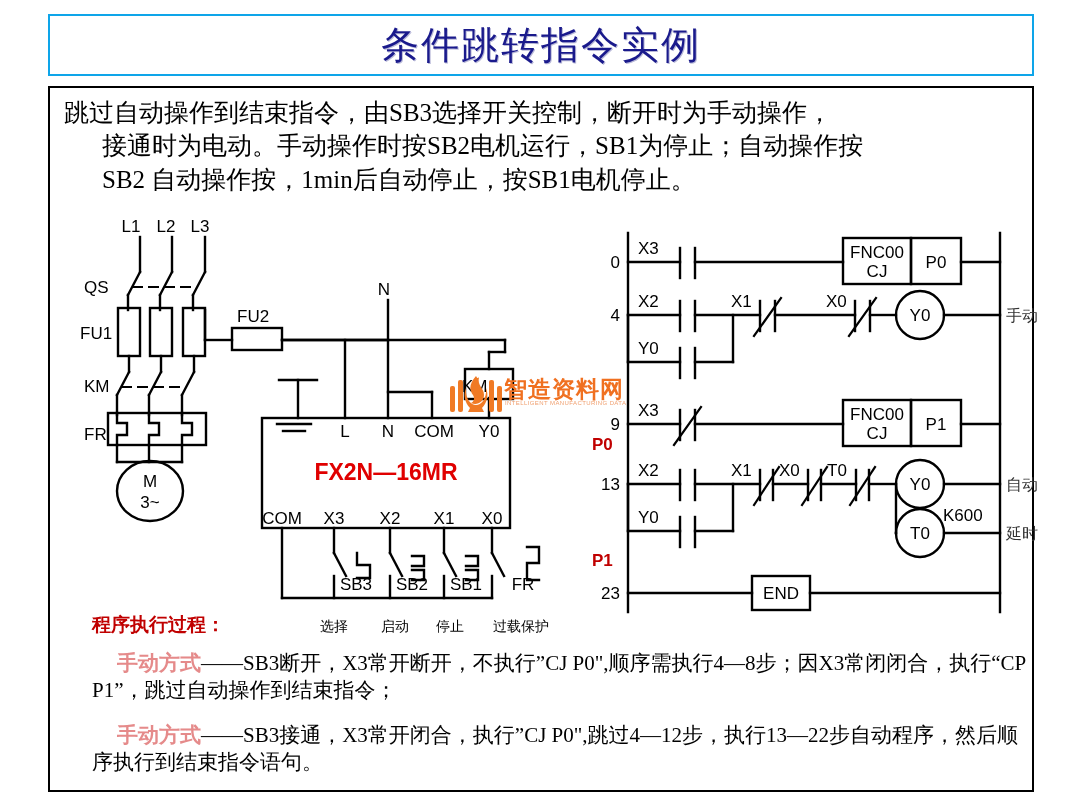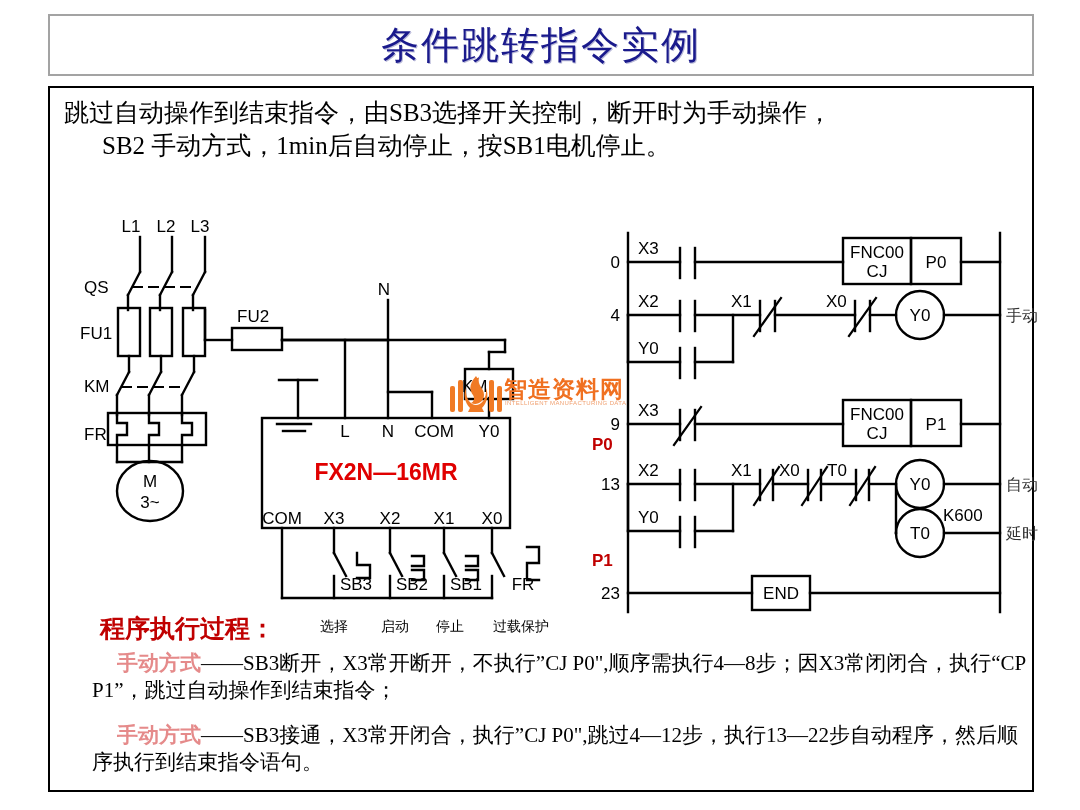--- a/index.html
+++ b/index.html
@@ -1,36 +1,36 @@
 <!DOCTYPE html>
 <html><head>
 <meta charset="utf-8">
 <style>
   html,body{margin:0;padding:0;background:#ffffff;}
   body{width:1080px;height:810px;font-family:"Liberation Sans","DejaVu Sans",sans-serif;overflow:hidden;}
   #page{position:relative;width:1080px;height:810px;background:#fff;}
 
-  .title-box{position:absolute;left:48px;top:14px;width:986px;height:62px;border:2px solid #a3a3a3;box-sizing:border-box;
+  .title-box{position:absolute;left:48px;top:14px;width:986px;height:62px;border:2px solid #0ea5e9;box-sizing:border-box;
     display:flex;align-items:center;justify-content:center;}
   .title-text{font-family:"Liberation Serif","DejaVu Serif",serif;font-size:38px;color:#1a1a8c;letter-spacing:2px;
     text-shadow:1px 1px 0 #b9b9d8;}
 
   .body-box{position:absolute;left:48px;top:86px;width:986px;height:706px;border:2px solid #000;box-sizing:border-box;}
 
   .desc{position:absolute;left:64px;top:96px;width:960px;font-size:25px;color:#000;line-height:1.33;
     font-family:"Liberation Serif","DejaVu Serif",serif;}
   .desc .l1{display:block;text-indent:0;}
   .desc .l2{display:block;padding-left:38px;}
   .desc .l3{display:block;padding-left:38px;}
 
   .svgwrap{position:absolute;left:0;top:0;width:1080px;height:810px;border-radius:26px;}
   svg{display:block;}
   text{font-family:"Liberation Sans","DejaVu Sans",sans-serif;}
 
-  .proc-label{position:absolute;left:100px;top:612px;font-size:25px;font-weight:bold;color:#c00000;
+  .proc-label{position:absolute;left:92px;top:612px;font-size:19px;font-weight:bold;color:#c00000;
     font-family:"Liberation Serif","DejaVu Serif",serif;}
 
   .note{position:absolute;font-size:21px;color:#000;line-height:1.28;
     font-family:"Liberation Serif","DejaVu Serif",serif;}
   .note .key{color:#e58a8a;font-weight:bold;margin-left:25px;}
   .note1{left:92px;top:650px;width:938px;}
   .note2{left:92px;top:722px;width:938px;}
 
   .wm{position:absolute;left:448px;top:372px;width:180px;height:52px;pointer-events:none;}
   .wm-text{position:absolute;left:56px;top:2px;font-size:23px;font-weight:bold;color:#f07020;
@@ -43,21 +43,22 @@
 <div id="page">
 
   <div class="title-box">
     <span class="title-text">条件跳转指令实例</span>
   </div>
 
   <div class="body-box"></div>
 
   <div class="desc">
     <span class="l1">跳过自动操作到结束指令，由SB3选择开关控制，断开时为手动操作，</span>
-    <span class="l3">SB2 手动方式，1min后自动停止，按SB1电机停止。</span>
+    <span class="l2">接通时为电动。手动操作时按SB2电机运行，SB1为停止；自动操作按</span>
+    <span class="l3">SB2 自动操作按，1min后自动停止，按SB1电机停止。</span>
   </div>
 
   <div class="svgwrap">
   <svg width="1080" height="810" viewBox="0 0 1080 810" xmlns="http://www.w3.org/2000/svg">
     <g stroke="#000" stroke-width="2.4" fill="none" stroke-linecap="square">
 
       <line x1="140" y1="237" x2="140" y2="272"></line>
       <line x1="172" y1="237" x2="172" y2="272"></line>
       <line x1="205" y1="237" x2="205" y2="272"></line>
 

